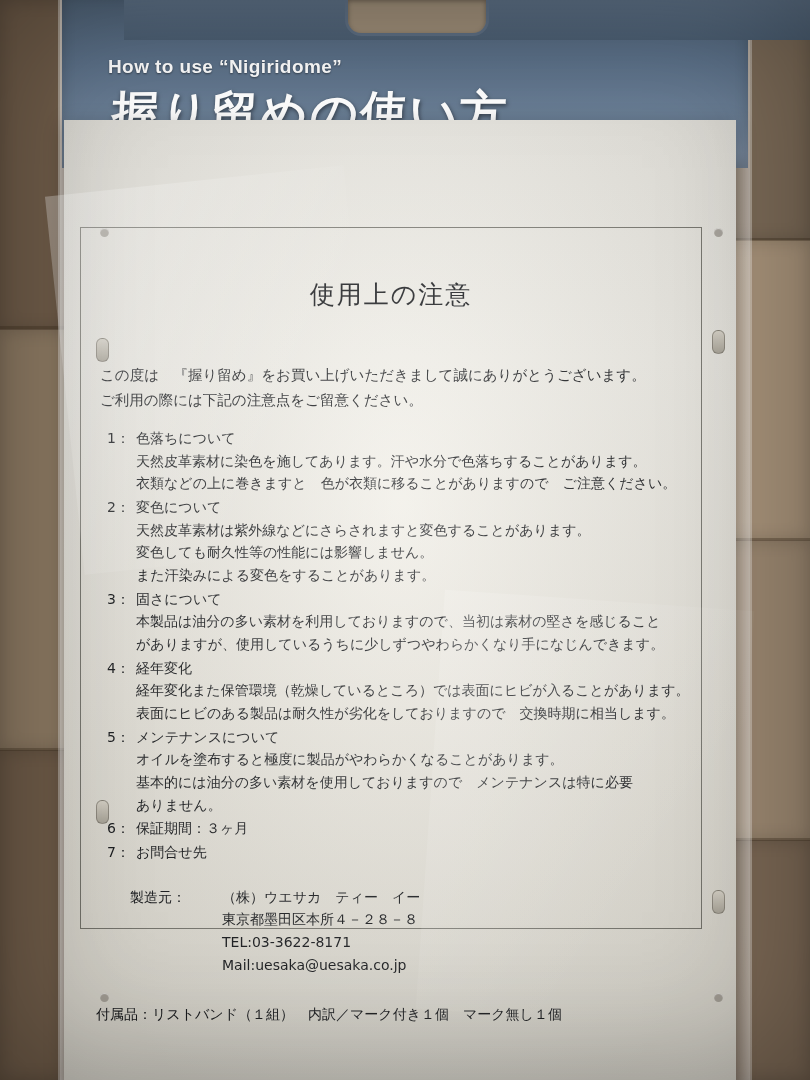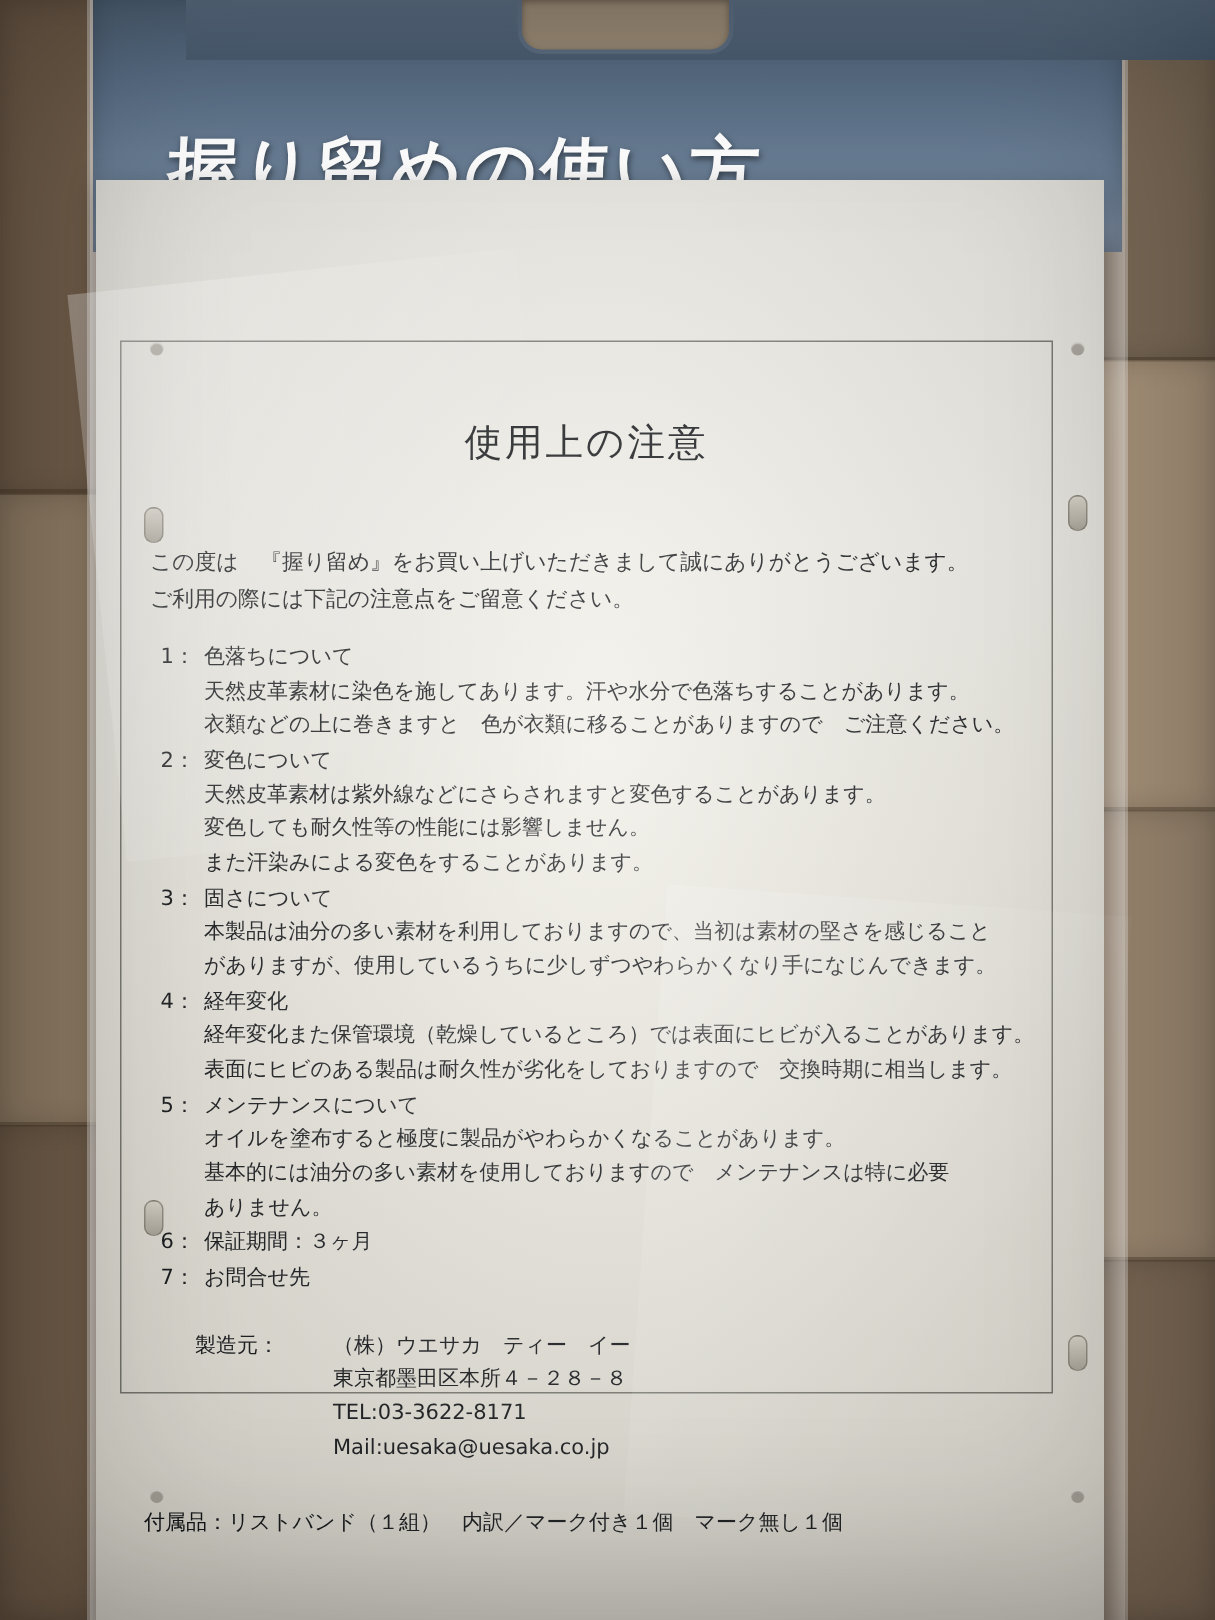--- a/index.html
+++ b/index.html
@@ -276,20 +276,21 @@
   <div class="package">
     <div class="pkg-shine"></div>
     <div class="pkg-shine right"></div>
   </div>
 
   <div class="header-band">
     <div class="header-top-edge"></div>
     <div class="hang-hole"></div>
   </div>
   <div class="brand-underline"></div>
+  <div class="brand-en">How to use “Nigiridome”</div>
   <div class="brand-jp">握り留めの使い方</div>
 
   <div class="tape"></div>
 
   <div class="paper">
     <div class="doc-border"></div>
 
     <div class="content">
       <div class="doc-title">使用上の注意</div>
 

